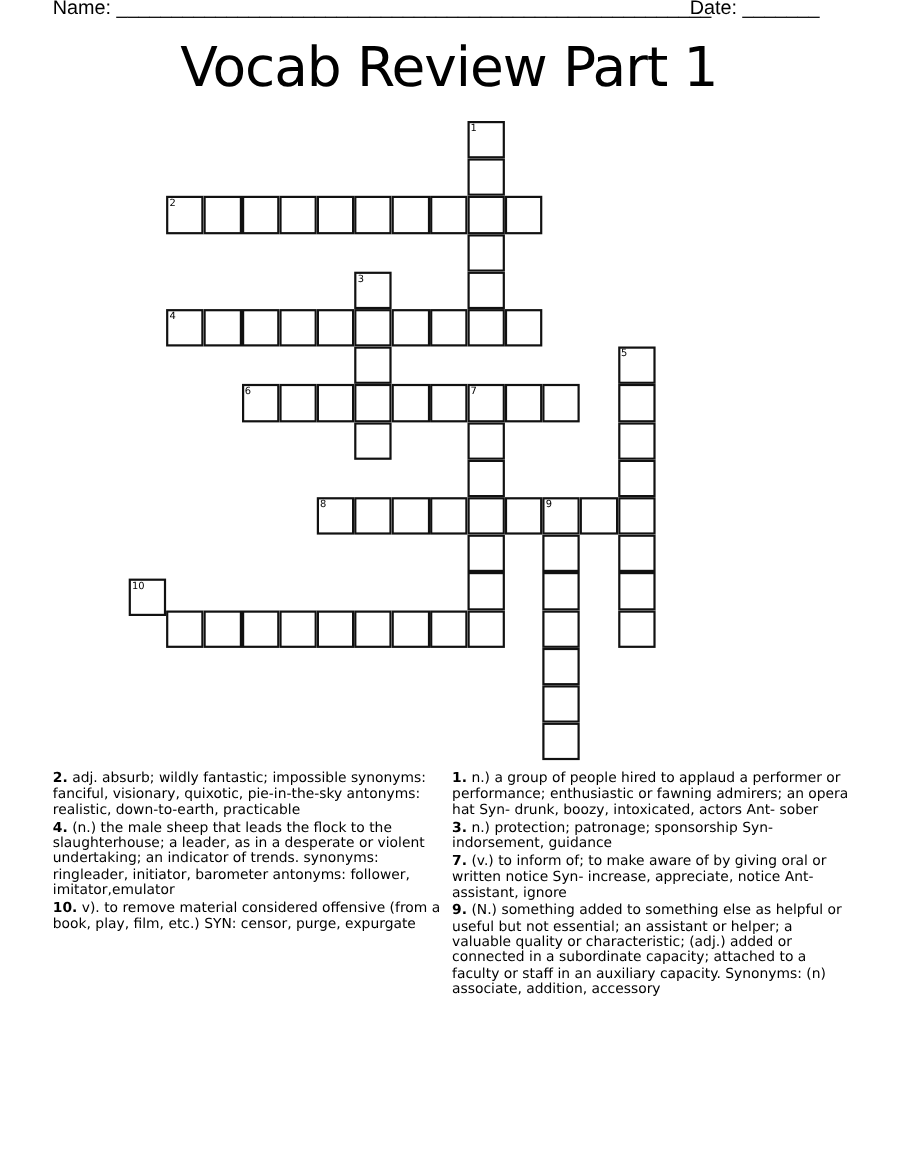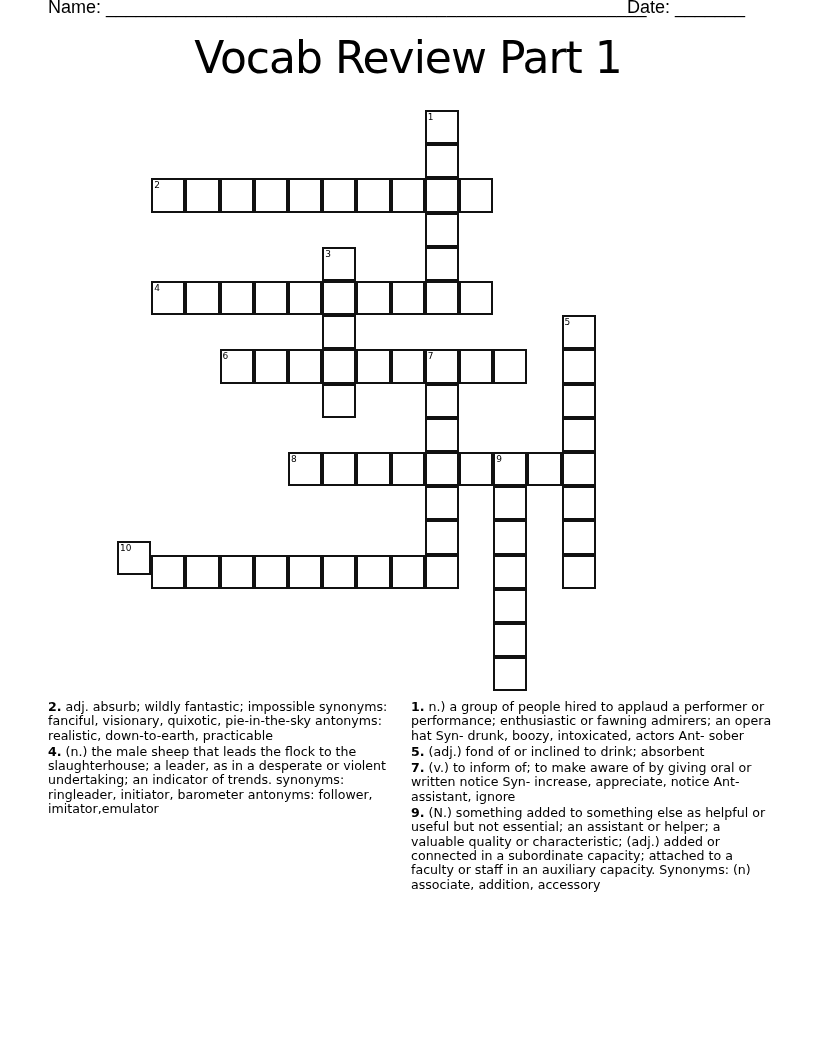--- a/index.html
+++ b/index.html
@@ -1,19 +1,19 @@
 <!DOCTYPE html>
 <html><head>
 <meta charset="utf-8">
 <style>
   html, body { margin:0; padding:0; background:#ffffff; }
   body { width:816px; height:1056px; position:relative; overflow:hidden; font-family:"DejaVu Sans", sans-serif; color:#000; }
   .hdr { position:absolute; top:-3px; left:48px; font-family:"Liberation Sans", sans-serif; font-size:18px; }
   .hdr-date { position:absolute; top:-3px; left:627px; font-family:"Liberation Sans", sans-serif; font-size:18px; }
-  .title { position:absolute; top:32px; left:0; width:816px; text-align:center; font-family:"DejaVu Sans", sans-serif; font-size:44px; letter-spacing:-1px; }
+  .title { position:absolute; top:32px; left:0; width:816px; text-align:center; font-family:"DejaVu Sans", sans-serif; font-size:50px; letter-spacing:-1px; }
   .grid { position:absolute; left:0; top:0; width:816px; height:700px; }
   .cell { position:absolute; width:34.2px; height:34.2px; box-sizing:border-box; border:2px solid #111; background:#fff; }
   .cell .num { position:absolute; left:1px; top:0px; font-family:"DejaVu Sans", sans-serif; font-size:9px; line-height:10px; }
   .clues { position:absolute; top:700px; font-size:12.6px; line-height:14.3px; }
   .clues h3 { margin:0 0 3px 0; font-size:13px; font-weight:bold; text-decoration:underline; }
   .clue { margin:0 0 2px 0; }
   .clue b { font-weight:bold; }
   #across { left:48px; width:356px; }
   #down { left:411px; width:362px; }
 </style>
@@ -100,36 +100,37 @@
     <div class="cell" style="left: 493.2px; top: 452px;">
       <span class="num">9</span>
     </div>
     <div class="cell" style="left: 527.4px; top: 452px;"></div>
     <div class="cell" style="left: 493.2px; top: 486.2px;"></div>
     <div class="cell" style="left: 493.2px; top: 520.4px;"></div>
     <div class="cell" style="left: 493.2px; top: 554.6px;"></div>
     <div class="cell" style="left: 493.2px; top: 588.8px;"></div>
     <div class="cell" style="left: 493.2px; top: 623px;"></div>
     <div class="cell" style="left: 493.2px; top: 657.2px;"></div>
-    <div class="cell" style="left: 117px; top: 541px;">
+    <div class="cell" style="left: 117px; top: 526px;">
       <span class="num">10</span>
     </div>
     <div class="cell" style="left: 151.2px; top: 554.6px;"></div>
     <div class="cell" style="left: 185.4px; top: 554.6px;"></div>
     <div class="cell" style="left: 219.6px; top: 554.6px;"></div>
     <div class="cell" style="left: 253.8px; top: 554.6px;"></div>
     <div class="cell" style="left: 288px; top: 554.6px;"></div>
     <div class="cell" style="left: 322.2px; top: 554.6px;"></div>
     <div class="cell" style="left: 356.4px; top: 554.6px;"></div>
     <div class="cell" style="left: 390.6px; top: 554.6px;"></div>
   </div>
 
 <div class="clues" id="across">
   <div class="clue"><b>2.</b> <span>adj. absurb; wildly fantastic; impossible synonyms: fanciful, visionary, quixotic, pie-in-the-sky antonyms: realistic, down-to-earth, practicable</span></div>
   <div class="clue"><b>4.</b> <span>(n.) the male sheep that leads the flock to the slaughterhouse; a leader, as in a desperate or violent undertaking; an indicator of trends. synonyms: ringleader, initiator, barometer antonyms: follower, imitator,emulator</span></div>
+  <div class="clue"><b>10.</b> <span>v). to remove material considered offensive (from a book, play, film, etc.) SYN: censor, purge, expurgate</span></div>
 </div>
 
 <div class="clues" id="down">
   <div class="clue"><b>1.</b> <span>n.) a group of people hired to applaud a performer or performance; enthusiastic or fawning admirers; an opera hat Syn- drunk, boozy, intoxicated, actors Ant- sober</span></div>
-  <div class="clue"><b>5.</b> <span>(adj.) fond of or inclined to drink; absorbent</span></div>
+  <div class="clue"><b>3.</b> <span>n.) protection; patronage; sponsorship Syn- indorsement, guidance</span></div>
   <div class="clue"><b>7.</b> <span>(v.) to inform of; to make aware of by giving oral or written notice Syn- increase, appreciate, notice Ant- assistant, ignore</span></div>
   <div class="clue"><b>9.</b> <span>(N.) something added to something else as helpful or useful but not essential; an assistant or helper; a valuable quality or characteristic; (adj.) added or connected in a subordinate capacity; attached to a faculty or staff in an auxiliary capacity. Synonyms: (n) associate, addition, accessory</span></div>
 </div>
 
 </body></html>

